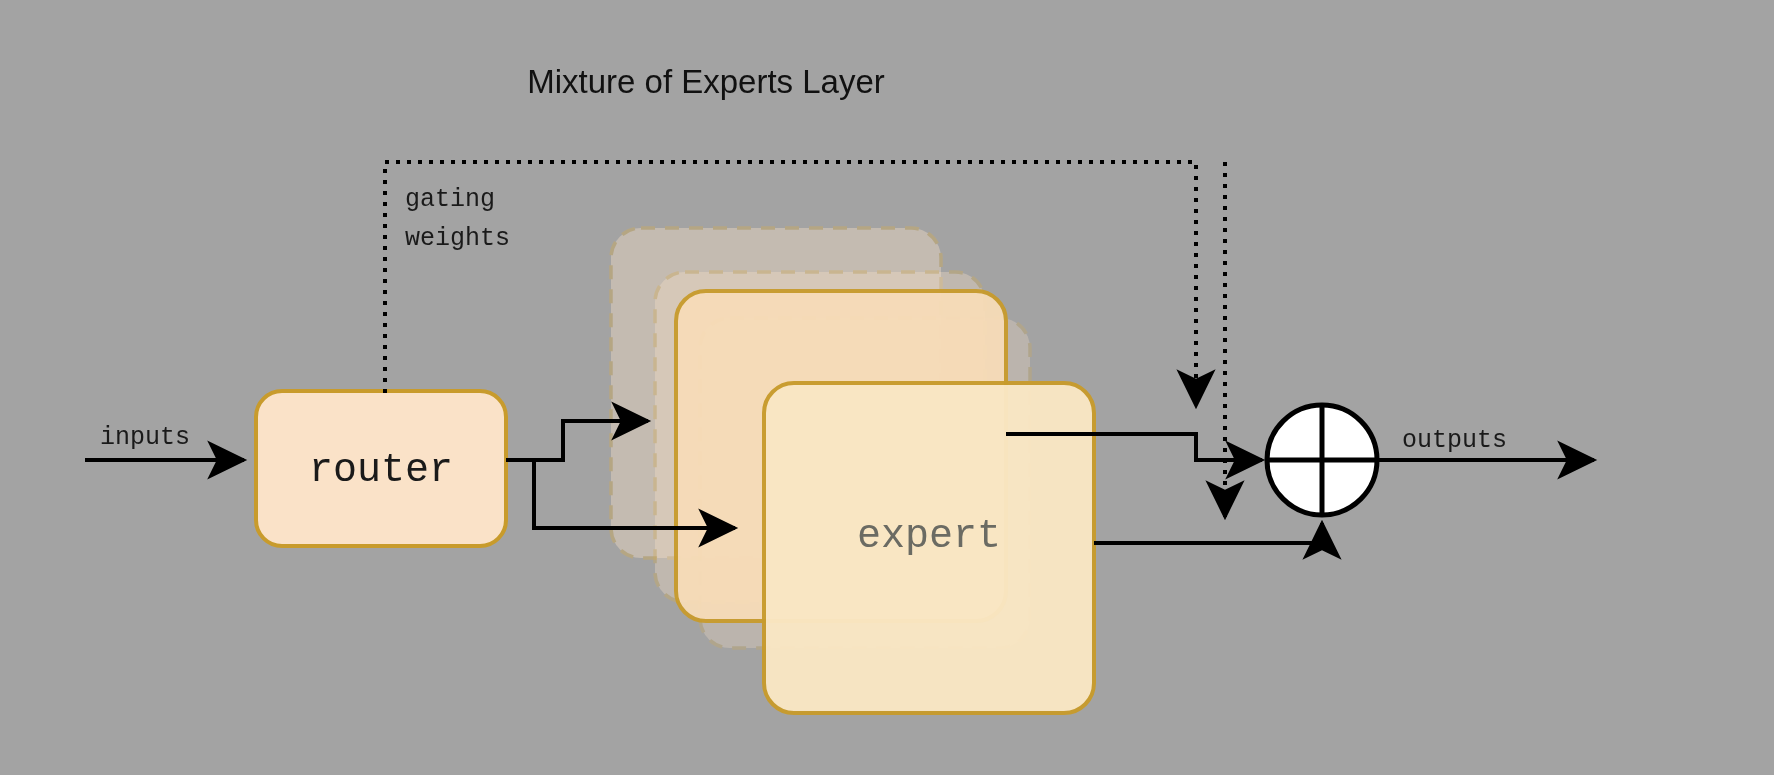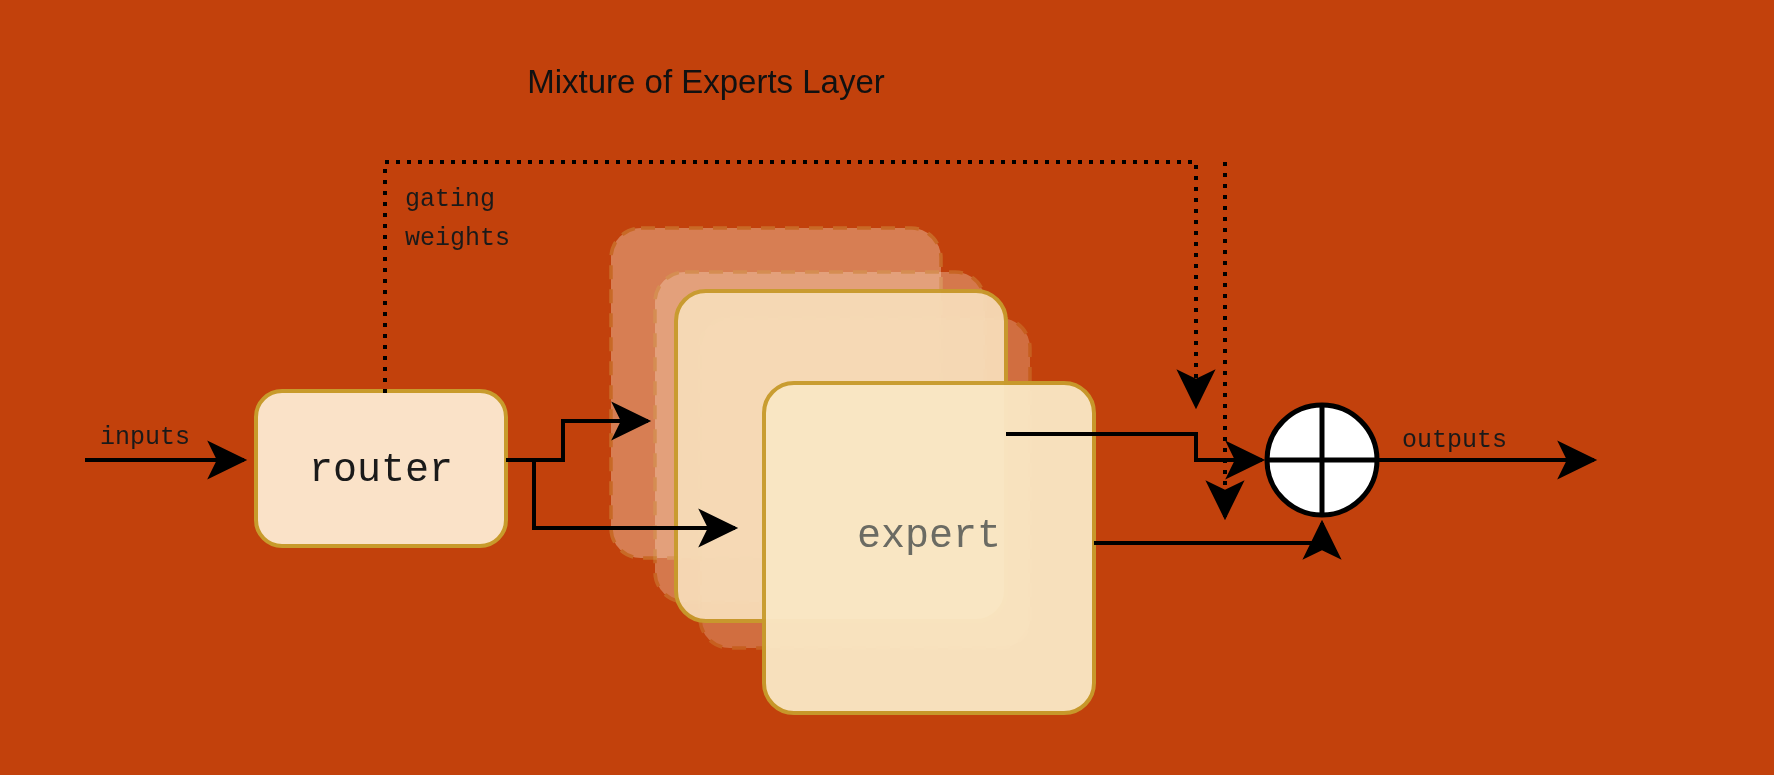--- a/index.html
+++ b/index.html
@@ -4,21 +4,21 @@
 <style>
   html, body {
     margin: 0;
     padding: 0;
     background: #ffffff;
   }
   #root {
     position: relative;
     width: 1774px;
     height: 775px;
-    background: #c2410c;
+    background: #a3a3a3;
     overflow: hidden;
     font-family: "Liberation Sans", sans-serif;
   }
   #diagram-svg {
     position: absolute;
     left: 0;
     top: 0;
     width: 1774px;
     height: 775px;
   }

